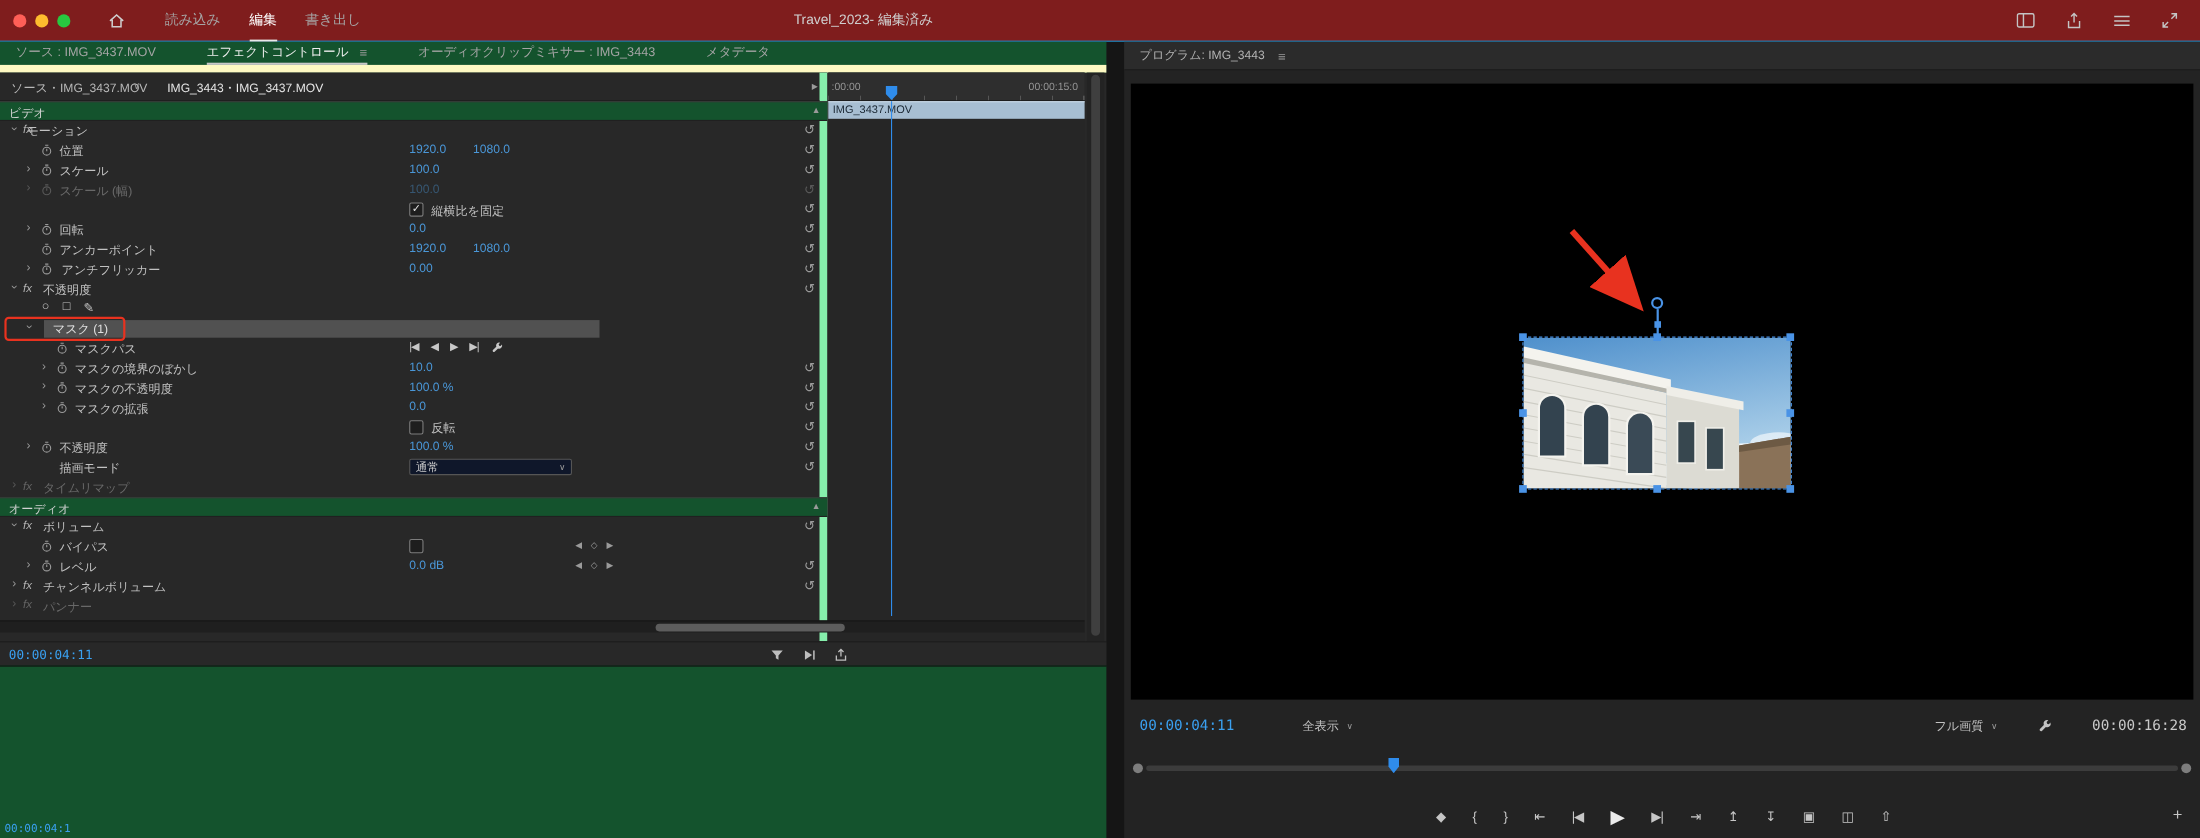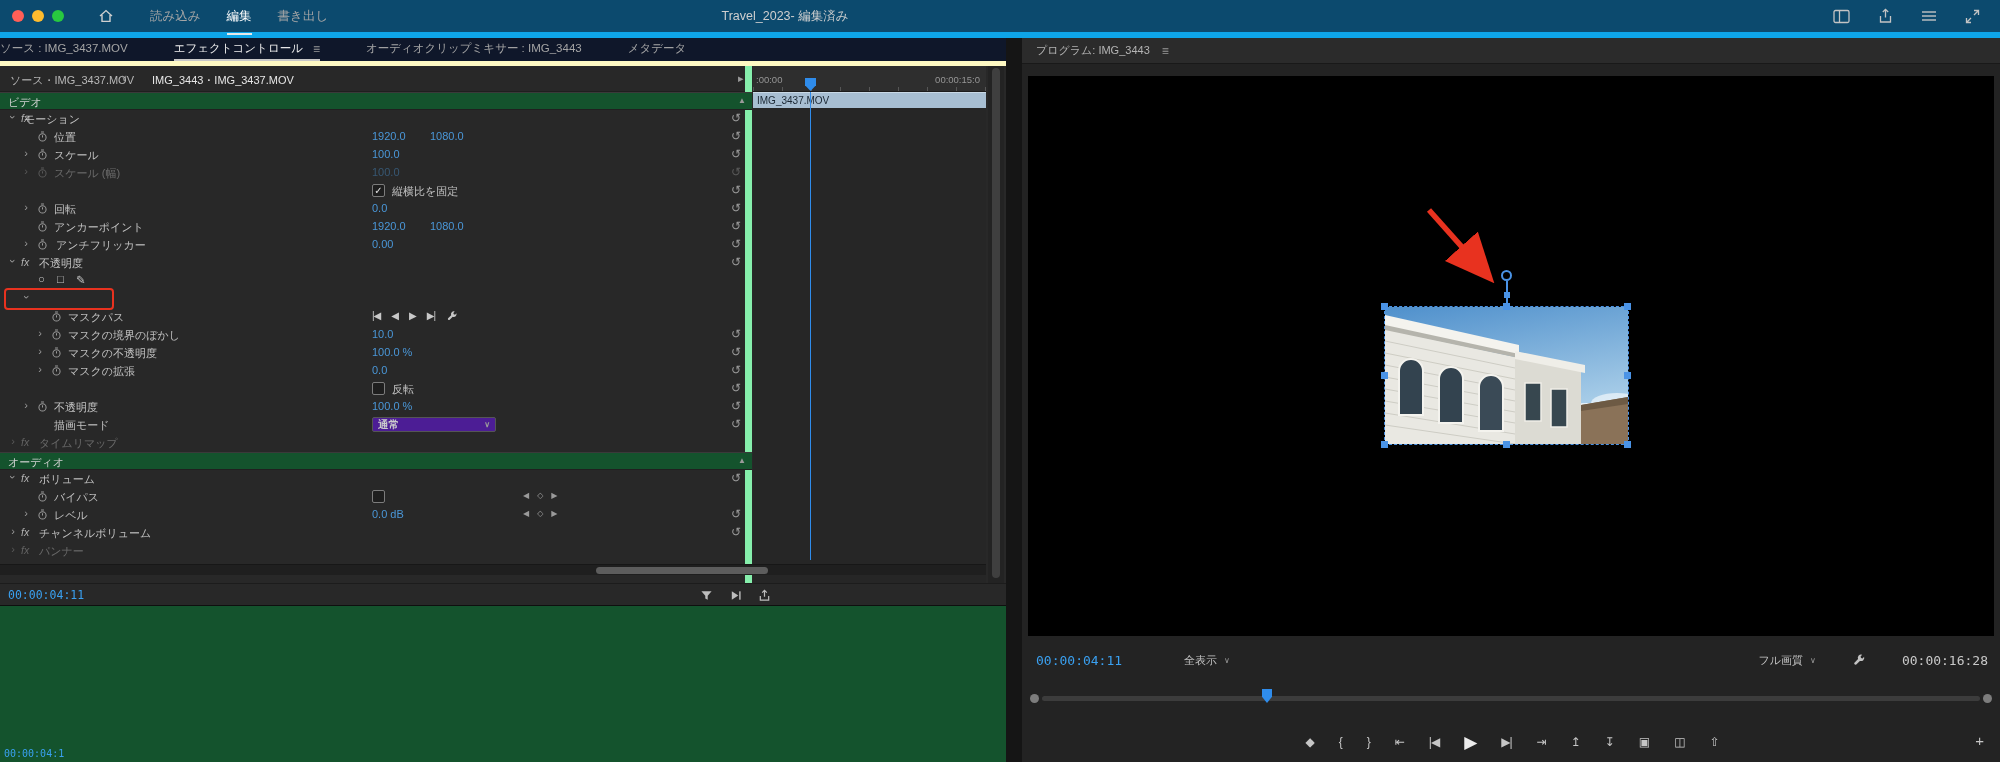--- a/index.html
+++ b/index.html
@@ -1,36 +1,36 @@
 <!DOCTYPE html>
 <html style="--accent-blue: #2f8ceb; --timecode-blue: #3aa0f0; --value-blue: #4a97d8; --annotation-red: #e8321f; --clip-bar: #a7bed2; --selection-gray: #515151; --traffic-red: #ff5f57; --traffic-yellow: #febc2e; --traffic-green: #28c840;"><head>
 <meta charset="utf-8">
 <style>
   *{margin:0;padding:0;box-sizing:border-box;}
   html,body{width:2000px;height:762px;}
   body{position:relative;background:#1b1b1b;font-family:"Liberation Sans",sans-serif;color:#c8c8c8;overflow:hidden;}
 
   
-  #titlebar{position:absolute;left:0;top:0;width:2000px;height:38px;background:#0c4a6e;border-bottom:6px solid #0ea5e9;display:flex;align-items:center;}
+  #titlebar{position:absolute;left:0;top:0;width:2000px;height:38px;background:#7f1d1d;border-bottom:1px solid #0ea5e9;display:flex;align-items:center;}
   .traffic{display:flex;gap:8px;margin-left:12px;}
   .light{width:12px;height:12px;border-radius:50%;}
   .light.red{background:var(--traffic-red,#ff5f57);}
   .light.yellow{background:var(--traffic-yellow,#febc2e);}
   .light.green{background:var(--traffic-green,#28c840);}
   .home{margin-left:34px;display:flex;align-items:center;color:#cfcfcf;}
   .tb-tabs{display:flex;gap:26px;margin-left:36px;font-size:12.5px;color:#a6a6a6;height:38px;align-items:stretch;}
   .tb-tab{display:flex;align-items:center;border-bottom:2px solid transparent;padding-top:2px;}
   .tb-tab.active{color:#ffffff;border-bottom-color:#e8e8e8;}
   .tb-title{position:absolute;left:785px;transform:translateX(-50%);font-size:12.5px;color:#cfcfcf;}
   .tb-icons{position:absolute;right:20px;display:flex;gap:28px;align-items:center;color:#c4c4c4;}
   .tb-icons span{display:flex;align-items:center;}
 
   
   #left-panel{position:absolute;left:0;top:38px;width:1006px;height:567px;background:#282828;}
-  .panel-tabs{height:28px;background:#0f172a;border-bottom:5px solid #fef9c3;display:flex;align-items:stretch;gap:46px;font-size:11.5px;color:#a5a5a5;}
+  .panel-tabs{height:28px;background:#14532d;border-bottom:7px solid #fef9c3;display:flex;align-items:stretch;padding-left:14px;gap:46px;font-size:11.5px;color:#a5a5a5;}
   .p-tab{display:flex;align-items:center;gap:10px;border-bottom:2px solid transparent;}
   .p-tab.active{color:#ededed;border-bottom-color:#c8c8c8;}
   .ptab-menu{color:#9a9a9a;font-size:12px;}
 
   .ec-body{position:absolute;left:0;top:28px;width:1006px;height:517px;}
   .ec-params{position:absolute;left:0;top:0;width:752px;height:517px;background:#282828;border-right:7px solid #86efac;}
   .source-row{position:relative;height:26px;border-bottom:1px solid #1f1f1f;font-size:11px;}
   .src-lbl{position:absolute;left:10px;top:7px;color:#b8b8b8;}
   .src-chev{position:absolute;left:121px;top:7px;color:#9a9a9a;font-size:9px;}
   .src-clip{position:absolute;left:152px;top:7px;color:#e6e6e6;}
@@ -45,21 +45,21 @@
   .twirl{position:absolute;top:1px;font-size:11px;color:#9a9a9a;width:10px;text-align:center;}
   .twirl.open{transform:rotate(90deg);}
   .fxb{position:absolute;top:1.5px;font-style:italic;font-size:10.5px;color:#b2b2b2;}
   .sw{position:absolute;top:3px;color:#9a9a9a;line-height:0;}
   .lbl{position:absolute;top:2px;}
   .cbl{left:392px;}
   .v1{position:absolute;left:372px;top:2px;color:var(--value-blue,#4a97d8);}
   .v2{position:absolute;left:430px;top:2px;color:var(--value-blue,#4a97d8);}
   .rst{position:absolute;left:731px;top:1px;font-size:12px;color:#9a9a9a;}
   .cbx{position:absolute;left:372px;top:2px;width:13px;height:13px;background:#1e1e1e;border:1px solid #7c7c7c;border-radius:2px;font-size:10px;line-height:11px;text-align:center;color:#e2e2e2;}
-  .dd{position:absolute;left:372px;top:1px;width:124px;height:15px;background:#4c1d95;border:1px solid #555;border-radius:2px;font-size:10.5px;color:#cccccc;display:flex;justify-content:space-between;align-items:center;padding:0 5px;font-weight:bold;}
+  .dd{position:absolute;left:372px;top:1px;width:148px;height:15px;background:#0f172a;border:1px solid #555;border-radius:2px;font-size:10.5px;color:#cccccc;display:flex;justify-content:space-between;align-items:center;padding:0 5px;}
   .chev{font-size:8px;color:#9a9a9a;}
   .keynav{position:absolute;left:523px;top:3px;display:flex;gap:8px;font-size:8px;color:#9a9a9a;align-items:center;}
   .mtools{position:absolute;left:38px;top:1px;display:flex;gap:12px;font-size:11.5px;color:#c0c0c0;}
   .maskbar{position:absolute;left:40px;top:1px;width:505px;height:16px;background:var(--selection-gray,#515151);}
   .maskbar .lbl{color:#e0e0e0;}
   .mask-annot{position:absolute;left:4px;top:-2px;width:110px;height:22px;border:2.5px solid var(--annotation-red,#e8321f);border-radius:4px;z-index:5;}
   .mp-tools{position:absolute;left:372px;top:2px;display:flex;gap:11px;align-items:center;font-size:10px;color:#c8c8c8;letter-spacing:-1px;}
   .mp-tools span{line-height:0;display:flex;align-items:center;font-size:10px;line-height:12px;}
 
   .ec-timeline{position:absolute;left:753px;top:0;width:233px;height:517px;background:#262626;}
@@ -281,20 +281,23 @@
           </div>
           <div class="ec-row">
             <div class="mtools">
               <span>○</span>
               <span>□</span>
               <span>✎</span>
             </div>
           </div>
           <div class="ec-row">
             <span class="twirl open" style="left:22px">›</span>
+            <div class="maskbar">
+              <span class="lbl" style="left:8px;top:1px">マスク (1)</span>
+            </div>
             <div class="mask-annot"></div>
           </div>
           <div class="ec-row">
             <span class="sw" style="left:51px">
               <svg viewBox="0 0 12 12" width="11" height="11" fill="none" stroke="currentColor" stroke-width="1.1">
                 <circle cx="6" cy="7" r="3.9"></circle>
                 <path d="M6 7V4.6M4.4 1.2h3.2"></path>
               </svg>
             </span>
             <span class="lbl" style="left:68px">マスクパス</span>

